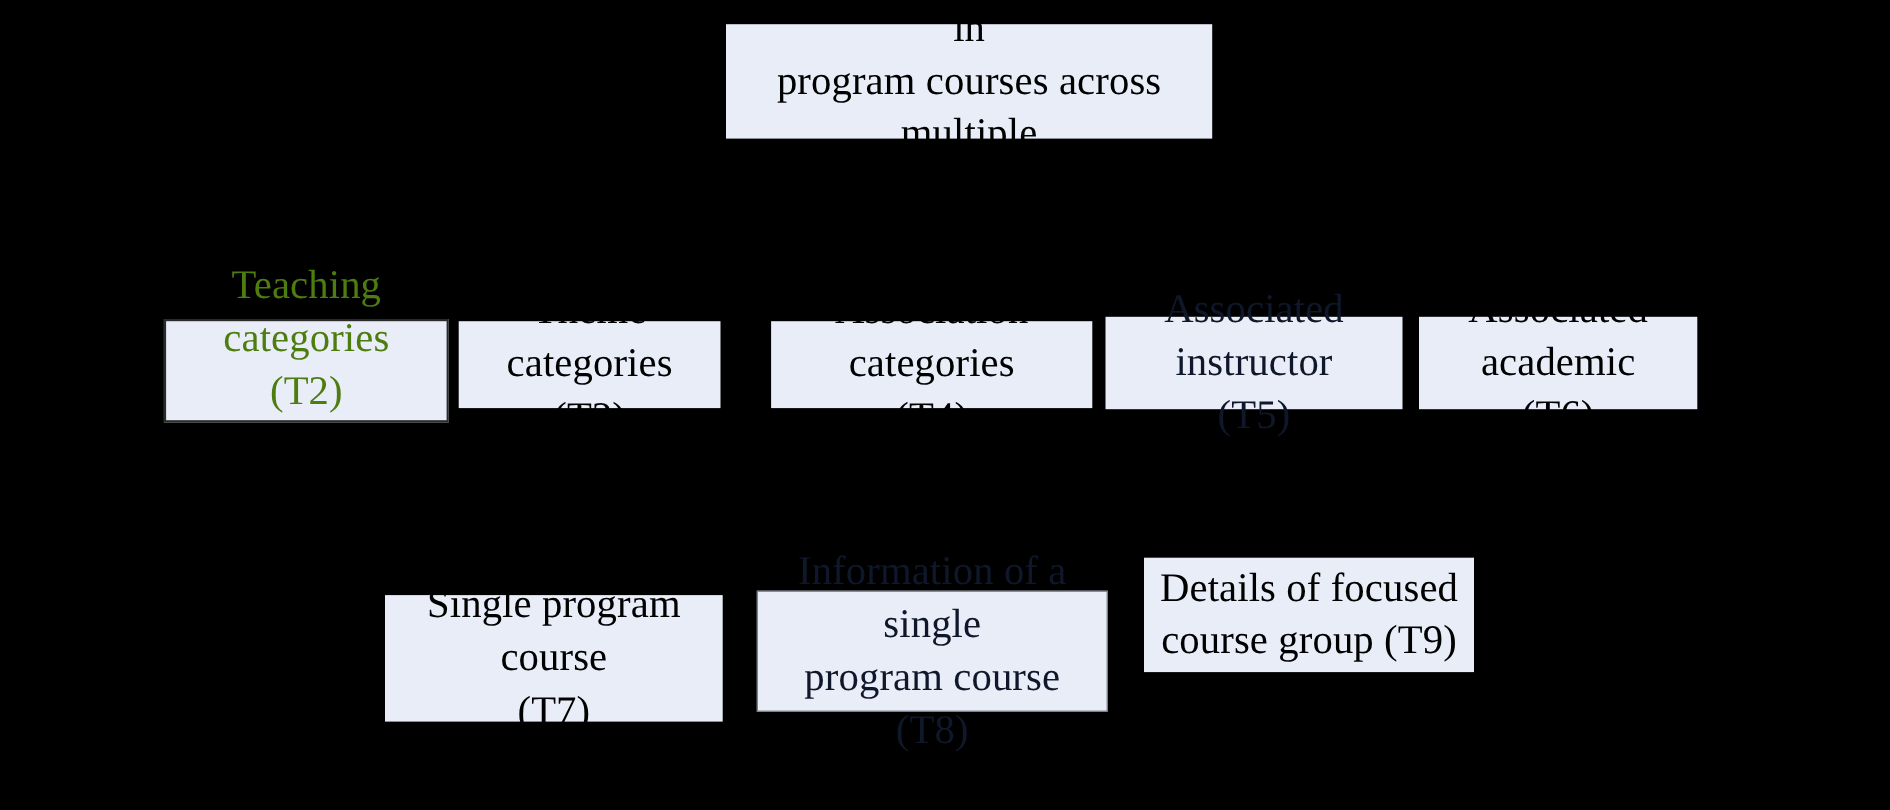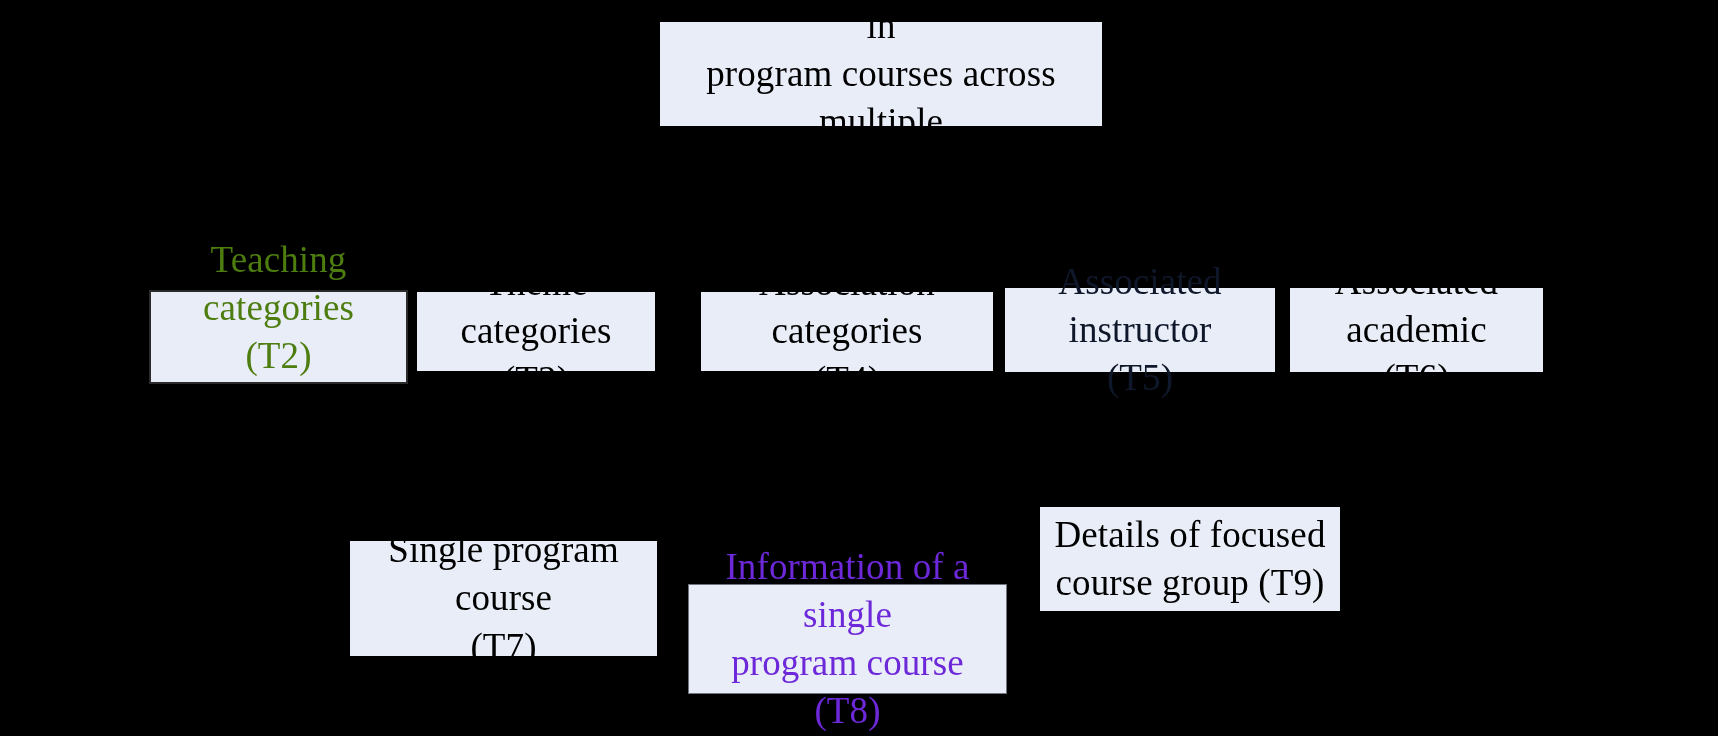--- a/index.html
+++ b/index.html
@@ -101,21 +101,21 @@
   <div class="node" id="node-t6" style="left: 1290px; top: 288px; width: 253px; height: 84px; background: rgb(232, 237, 247); color: rgb(0, 0, 0);">
     <span class="label">Associated academic
 (T6)</span>
   </div>
 
   <div class="node" id="node-t7" style="left: 350px; top: 541px; width: 307px; height: 115px; background: rgb(232, 237, 247); color: rgb(0, 0, 0);">
     <span class="label">Single program course
 (T7)</span>
   </div>
 
-  <div class="node hairline" id="node-t8" style="left: 688px; top: 537px; width: 319px; height: 110px; background: rgb(232, 237, 247); color: #6d28d9; margin-top: 47px;">
+  <div class="node hairline" id="node-t8" style="left: 688px; top: 537px; width: 319px; height: 110px; background: rgb(232, 237, 247); color: #0f172a;">
     <span class="label">Information of a single
 program course (T8)</span>
   </div>
 
   <div class="node" id="node-t9" style="left: 1040px; top: 507px; width: 300px; height: 104px; background: rgb(232, 237, 247); color: rgb(0, 0, 0);">
     <span class="label">Details of focused
 course group (T9)</span>
   </div>
 
 </div>

